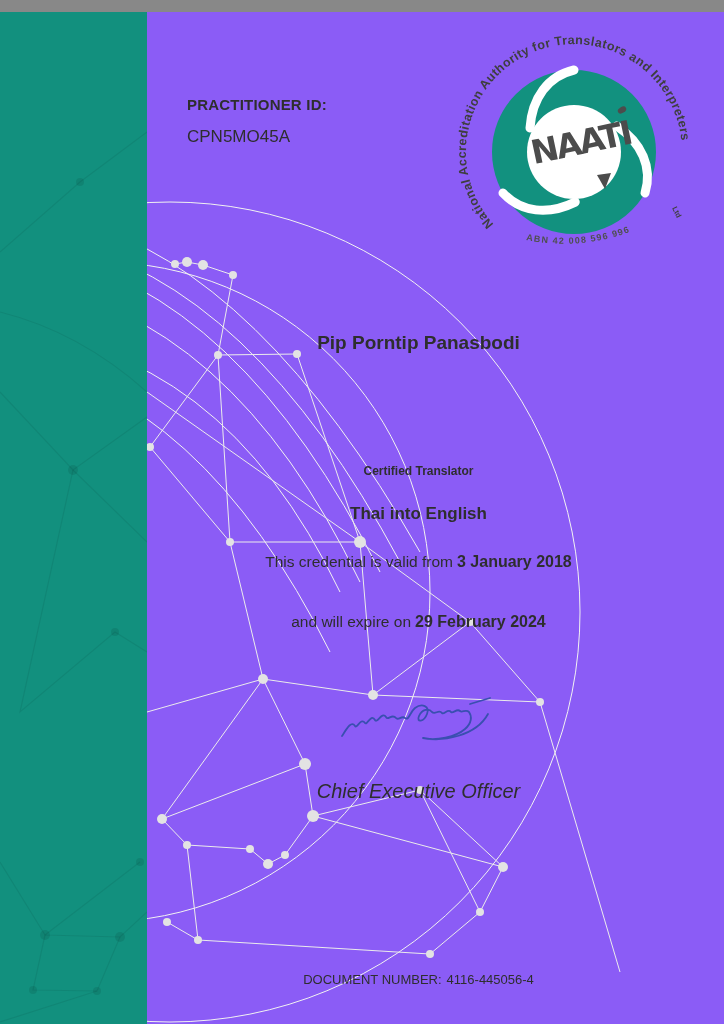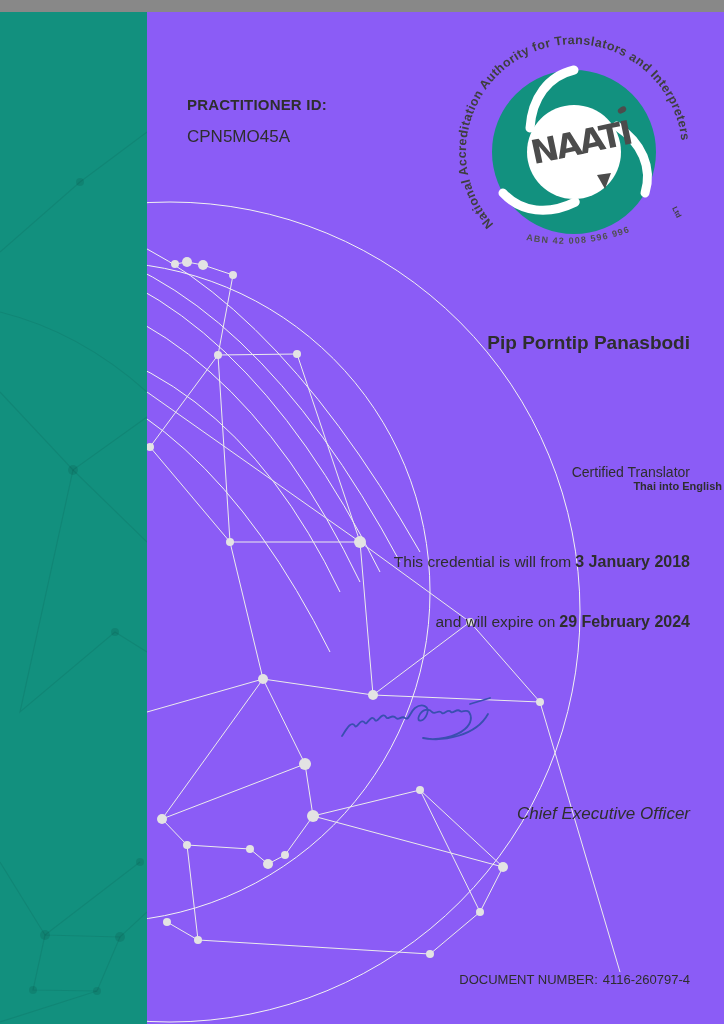--- a/index.html
+++ b/index.html
@@ -24,31 +24,31 @@
     position:absolute; left:187px; top:84px; z-index:2;
     text-align:left;
   }
   .practitioner-label { font-weight:bold; font-size:15px; letter-spacing:.2px; }
   .practitioner-value { font-size:17px; margin-top:14px; }
   .logo-wrap { position:absolute; left:448px; top:12px; z-index:2; }
   .content {
     position:absolute; left:147px; top:0; width:543px; height:1024px;
     z-index:2;
   }
-  .content > div { position:absolute; width:100%; text-align:right; }
+  .content > div { position:absolute; width:100%; text-align:center; }
   .recipient-name   { top:320px; font-size:19px; font-weight:bold; }
   .award-statement  { top:400px; font-size:15.5px; }
-  .credential-title { top:452px; font-size:14px; font-weight:normal; }
-  .credential-direction { top:468px; font-size:11px; font-weight:bold;padding-left:32px; }
+  .credential-title { top:452px; font-size:12px; font-weight:bold; }
+  .credential-direction { top:492px; font-size:17px; font-weight:bold; }
   .valid-line  { top:541px; font-size:15.5px; }
   .expire-line { top:601px; font-size:15.5px; }
   .date-bold { font-weight:bold; font-size:16px; }
   .prefix { margin-right:4px; }
   .signature-svg { position:absolute; left:338px; top:680px; z-index:2; }
-  .signatory-title { top:792px; font-size:17px; font-style:italic; }
+  .signatory-title { top:768px; font-size:20px; font-style:italic; }
   .doc-number { top:960px; font-size:13px; }
   .doc-number .label { font-weight:normal; margin-right:5px; }
 </style>
 </head>
 <body>
 
 <div class="page">
 
   <svg class="bg-mesh" width="724" height="1024" viewBox="0 0 724 1024">
     <g fill="none" stroke="#f2f2f2" stroke-width="1">
@@ -171,28 +171,28 @@
         <textPath href="#abnPath" startOffset="0">ABN 42 008 596 996</textPath>
       </text>
     </svg>
   </div>
 
   <div class="content">
     <div class="recipient-name">Pip Porntip Panasbodi</div>
     <div class="credential-title">Certified Translator</div>
     <div class="credential-direction">Thai into English</div>
     <div class="valid-line">
-      <span class="prefix">This credential is will from</span><span class="date-bold">3 January 2018</span>
+      <span class="prefix">This credential is valid from</span><span class="date-bold">3 January 2018</span>
     </div>
     <div class="expire-line">
       <span class="prefix">and will expire on</span><span class="date-bold">29 February 2024</span>
     </div>
     <div class="signatory-title">Chief Executive Officer</div>
     <div class="doc-number">
-      <span class="label">DOCUMENT NUMBER:</span><span>4116-260797-4</span>
+      <span class="label">DOCUMENT NUMBER:</span><span>4116-445056-4</span>
     </div>
   </div>
 
   <svg class="signature-svg" width="155" height="62" viewBox="0 0 155 62">
     <g fill="none" stroke="#3a4fb0" stroke-width="1.8" stroke-linecap="round" stroke-linejoin="round">
       <path d="M4,44
                C8,38 13,28 17,34 C19,37 23,25 27,31 C29,34 33,21 37,28
                C39,32 44,19 48,25 C50,29 54,21 58,26 C60,29 64,23 67,26
                C71,29 72,20 77,16 C84,11 92,14 89,22 C86,30 78,31 81,24
                C84,17 91,16 94,20 C97,23 101,17 104,21 C106,23 110,16 113,20

